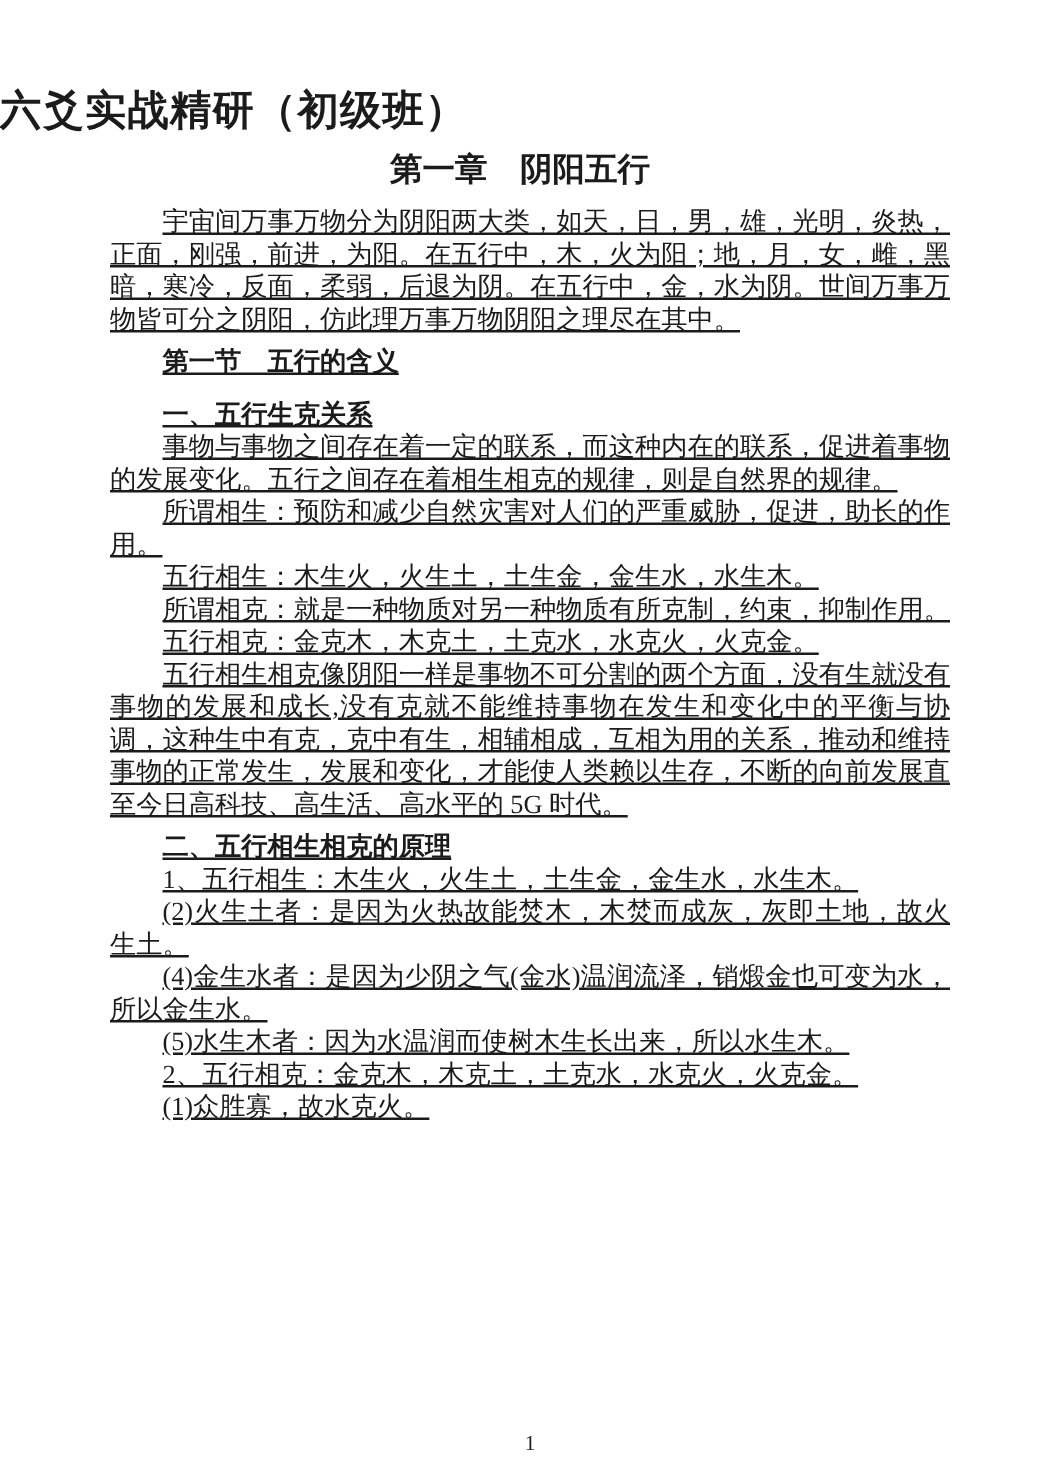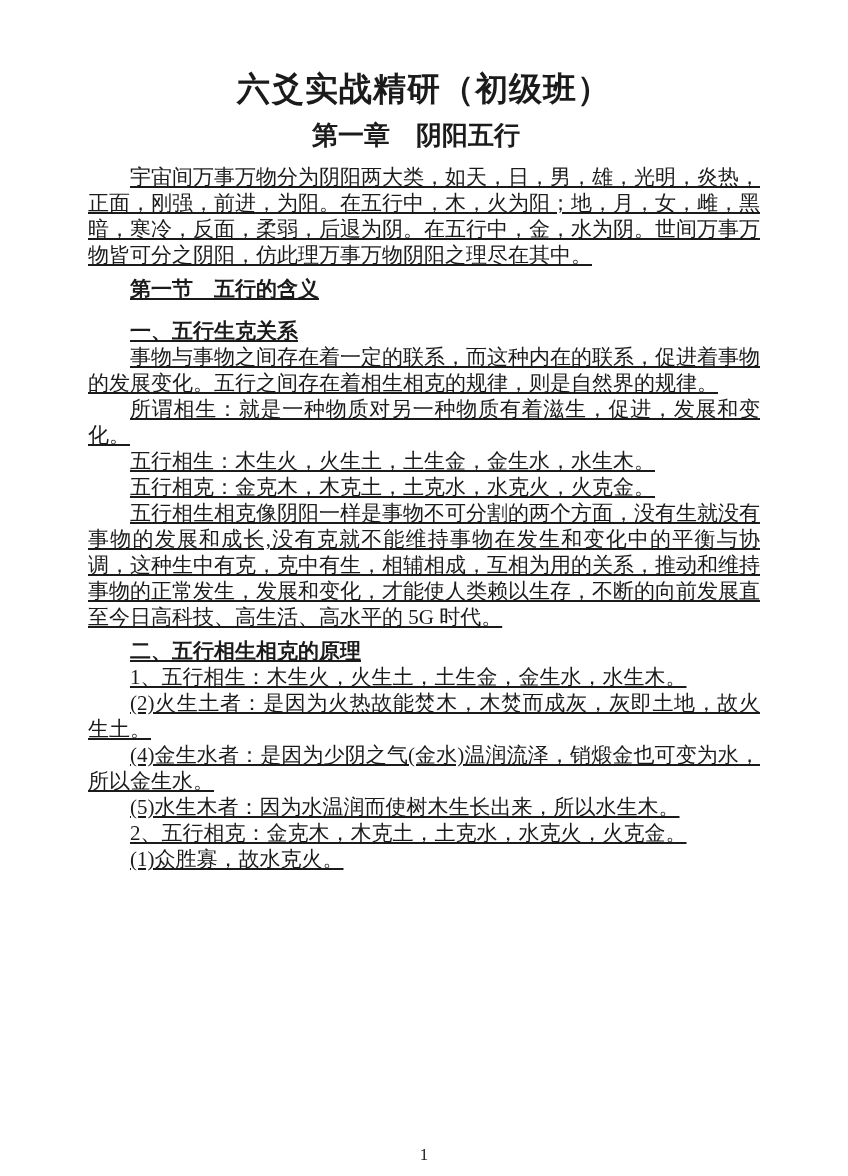--- a/index.html
+++ b/index.html
@@ -17,21 +17,20 @@
     height: 1176px;
     background: #ffffff;
     overflow: hidden;
   }
   .doc-title {
     margin: 0;
     padding-top: 72px;
     font-size: 33px;
     line-height: 34px;
     font-weight: 700;
-    text-align: center;
     letter-spacing: 1px;
   }
   .chapter {
     margin: 16px 16px 0 0;
     font-size: 26px;
     line-height: 27px;
     font-weight: 700;
     text-align: center;
   }
   .body-text {
@@ -76,22 +75,23 @@
 
   <h1 class="doc-title">六爻实战精研（初级班）</h1>
 
   <h2 class="chapter">第一章　阴阳五行</h2>
 
   <div class="body-text">
     <p>宇宙间万事万物分为阴阳两大类，如天，日，男，雄，光明，炎热，正面，刚强，前进，为阳。在五行中，木，火为阳；地，月，女，雌，黑暗，寒冷，反面，柔弱，后退为阴。在五行中，金，水为阴。世间万事万物皆可分之阴阳，仿此理万事万物阴阳之理尽在其中。</p>
     <p class="h-section">第一节　五行的含义</p>
     <p class="h-sub">一、五行生克关系</p>
     <p>事物与事物之间存在着一定的联系，而这种内在的联系，促进着事物的发展变化。五行之间存在着相生相克的规律，则是自然界的规律。</p>
-    <p>所谓相生：就是一种物质对另一种物质有着滋生，促进，发展和变化。</p>
+    <p>所谓相生：预防和减少自然灾害对人们的严重威胁，促进，助长的作用。</p>
     <p>五行相生：木生火，火生土，土生金，金生水，水生木。</p>
+    <p>所谓相克：就是一种物质对另一种物质有所克制，约束，抑制作用。</p>
     <p>五行相克：金克木，木克土，土克水，水克火，火克金。</p>
     <p>五行相生相克像阴阳一样是事物不可分割的两个方面，没有生就没有事物的发展和成长,没有克就不能维持事物在发生和变化中的平衡与协调，这种生中有克，克中有生，相辅相成，互相为用的关系，推动和维持事物的正常发生，发展和变化，才能使人类赖以生存，不断的向前发展直至今日高科技、高生活、高水平的 5G 时代。</p>
     <p class="h-sub2">二、五行相生相克的原理</p>
     <p>1、五行相生：木生火，火生土，土生金，金生水，水生木。</p>
     <p>(2)火生土者：是因为火热故能焚木，木焚而成灰，灰即土地，故火生土。</p>
     <p>(4)金生水者：是因为少阴之气(金水)温润流泽，销煅金也可变为水，所以金生水。</p>
     <p>(5)水生木者：因为水温润而使树木生长出来，所以水生木。</p>
     <p>2、五行相克：金克木，木克土，土克水，水克火，火克金。</p>
     <p>(1)众胜寡，故水克火。</p>
   </div>

